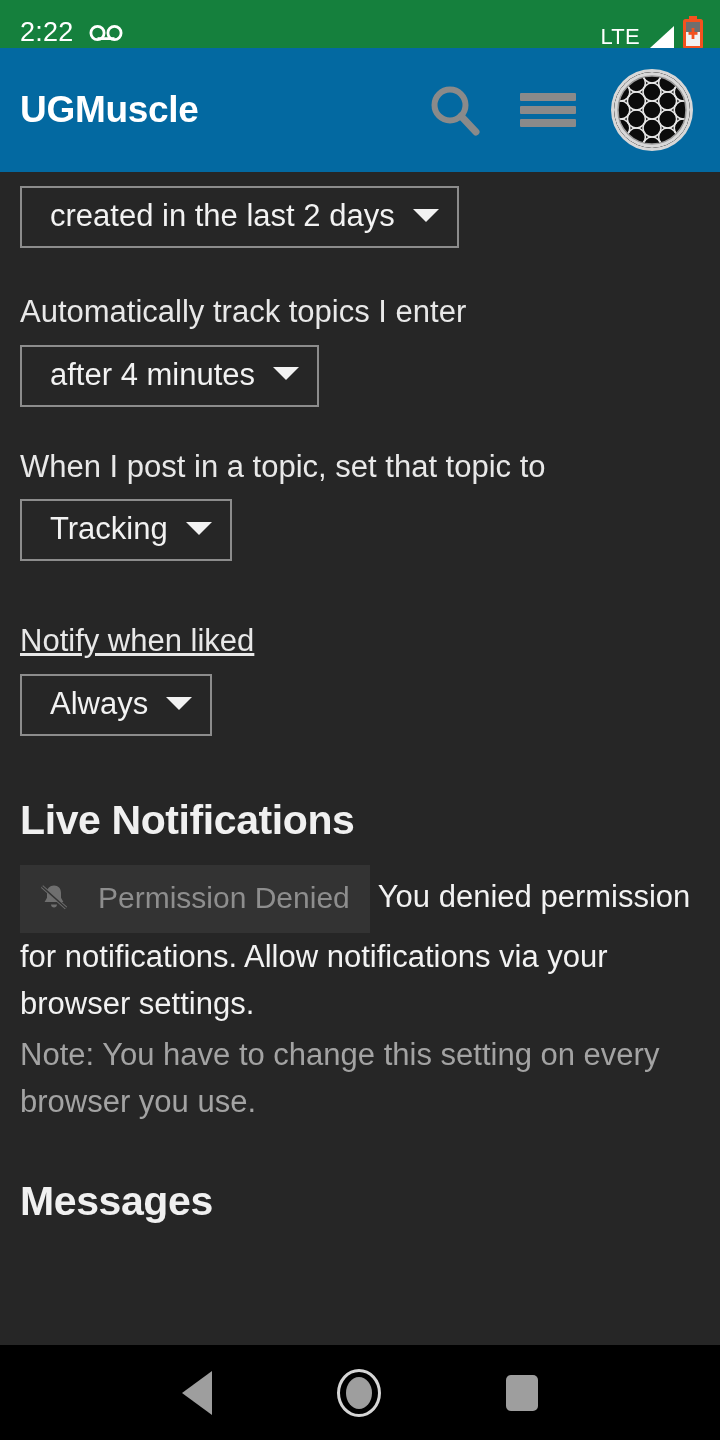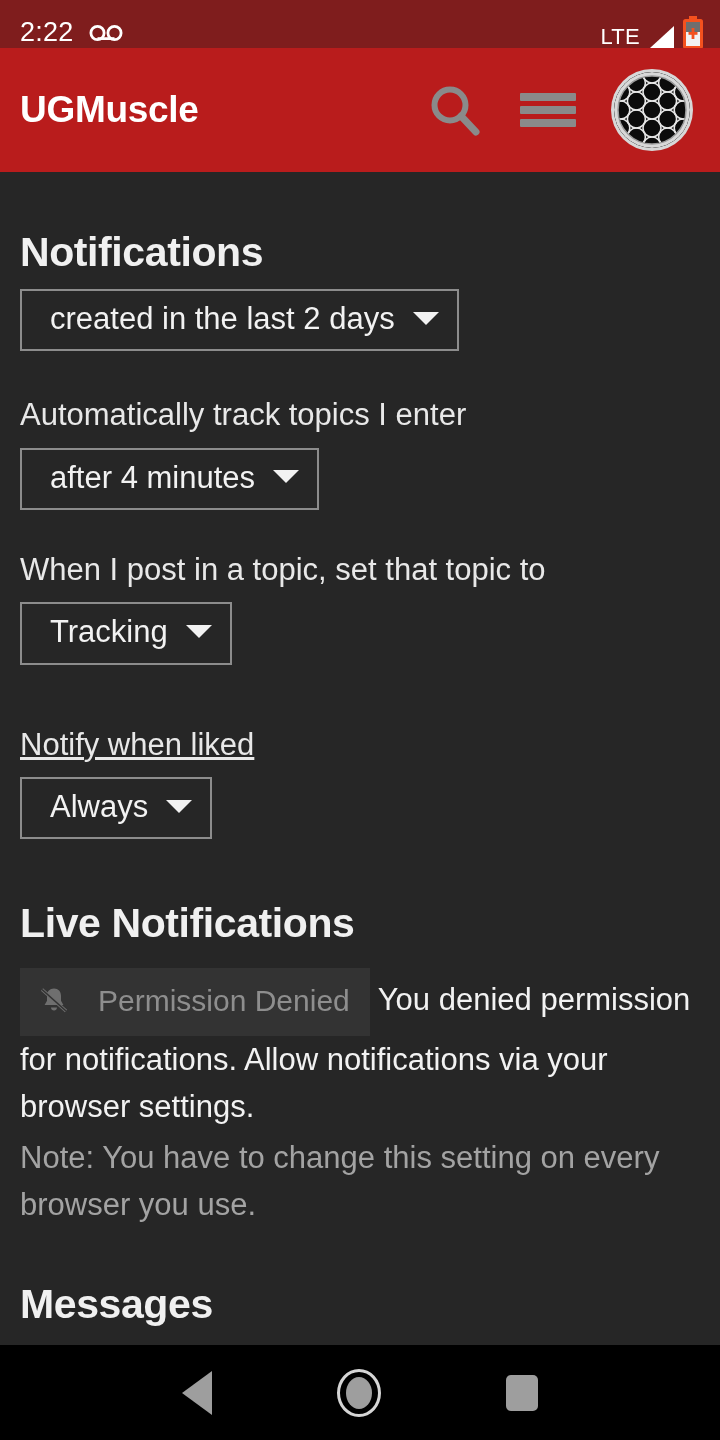--- a/index.html
+++ b/index.html
@@ -17,21 +17,21 @@
     width: 720px;
     height: 1440px;
     background: #262626;
     display: flex;
     flex-direction: column;
   }
 
   
   .statusbar {
     height: 48px;
-    background: #7f1d1d;
+    background: #15803d;
     flex: 0 0 48px;
     display: flex;
     align-items: center;
     padding: 17px 16px 0 20px;
     color: #ffffff;
   }
   .status-left { display: flex; align-items: center; gap: 16px; }
   .status-clock {
     font-size: 27px;
     font-weight: 500;
@@ -50,21 +50,21 @@
     font-weight: 500;
     color: #ffffff;
     letter-spacing: 0.3px;
   }
   .icon-svg { display: block; }
 
   
   .appbar {
     height: 124px;
     flex: 0 0 124px;
-    background: #b91c1c;
+    background: #0369a1;
     display: flex;
     align-items: center;
     padding: 0 20px;
   }
   .app-title {
     font-size: 37px;
     font-weight: bold;
     color: #ffffff;
     letter-spacing: -0.3px;
   }
@@ -293,21 +293,20 @@
             <use href="#fol"></use>
           </g>
           <circle cx="38" cy="38" r="34" fill="none" stroke="#9a9a9a" stroke-width="1.5"></circle>
         </svg>
       </span>
     </div>
   </div>
 
   <div class="content">
 
-    <h2 class="section-title title-notifications">Notifications</h2>
 
     
     <div class="dropdown">
       <span>created in the last 2 days</span>
       <span class="caret"></span>
     </div>
 
     
     <div class="field-label" style="margin-top:46px;">Automatically track topics I enter</div>
     <div class="dropdown">

